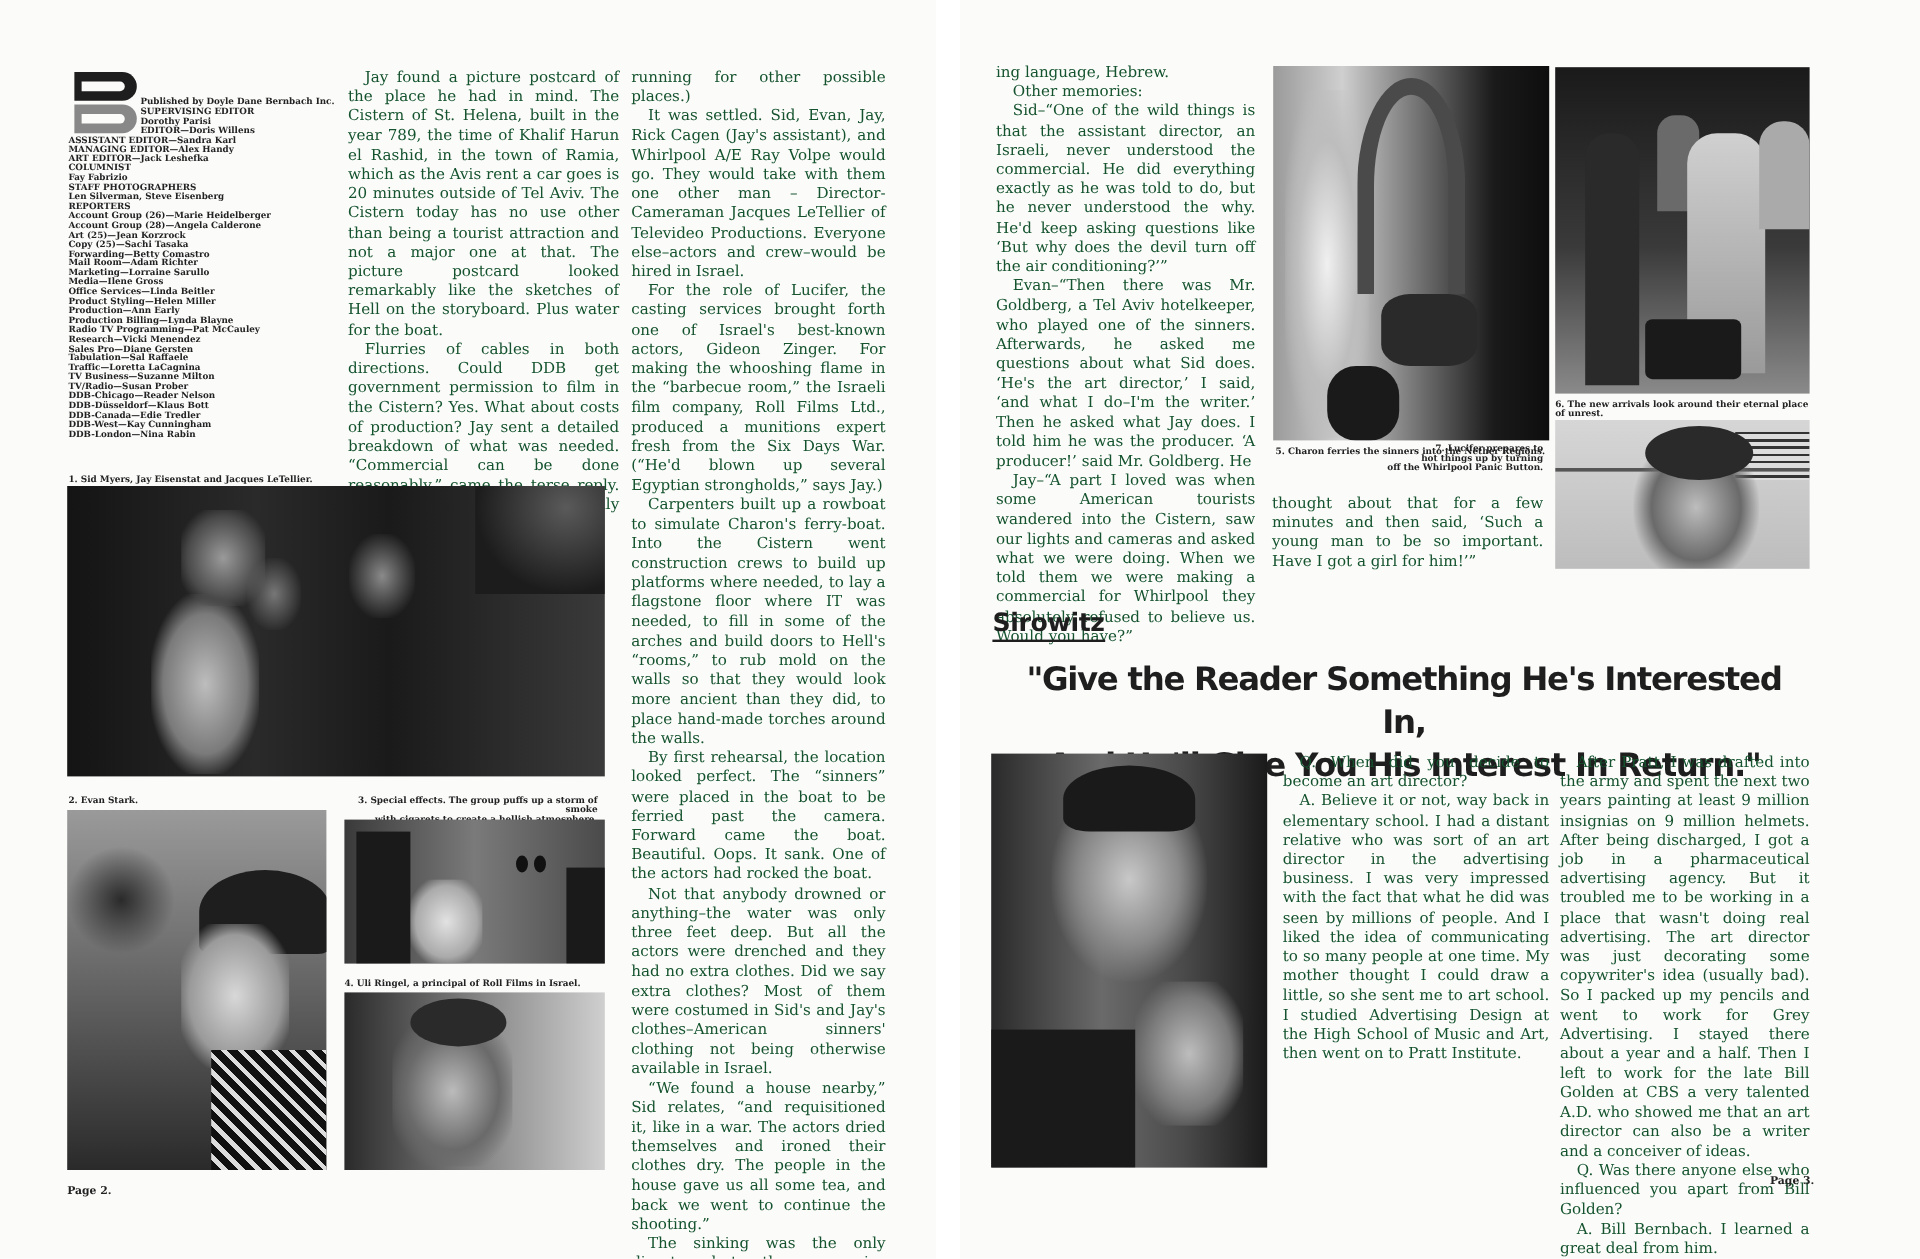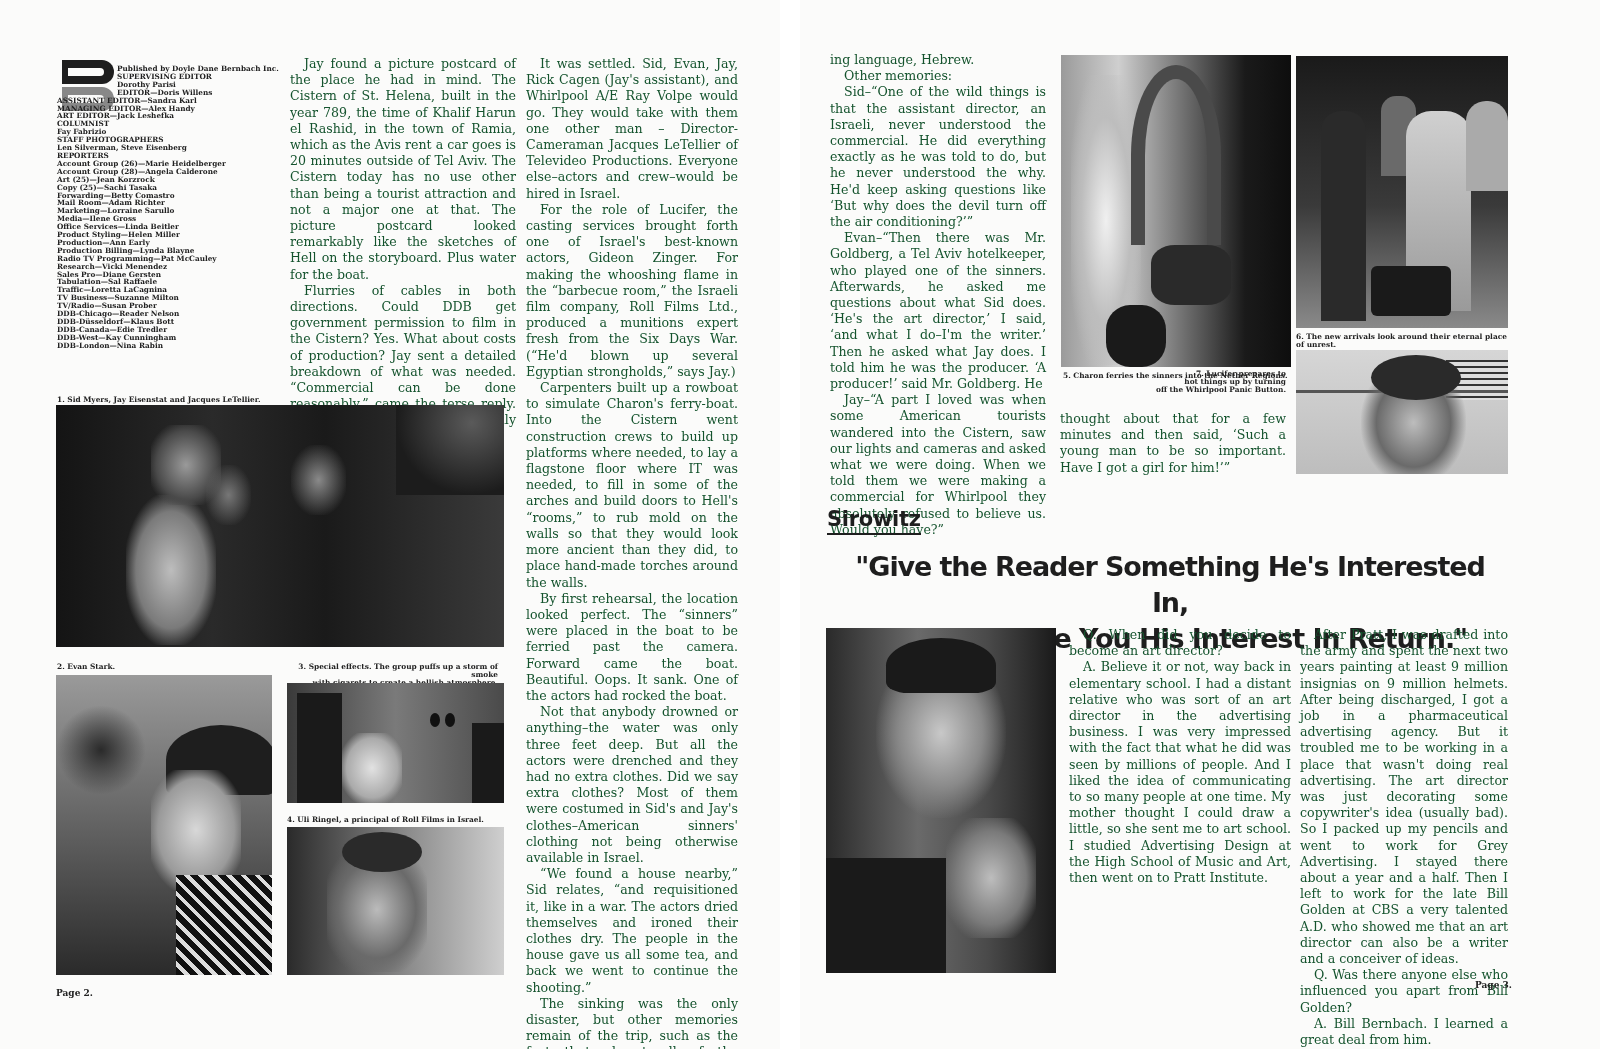--- a/index.html
+++ b/index.html
@@ -45,21 +45,21 @@
 <div class="page-left"></div>
 <div class="gutter"></div>
 <div class="page-right"></div>
 
 <div class="logo">
   <div class="top"></div>
   <div class="bottom"></div>
 </div>
 
 <div class="masthead">
-  <div class="line indent" style="margin-top:8px">Published by Doyle Dane Bernbach Inc.</div>
+  <div class="line indent" style="margin-top:24px">Published by Doyle Dane Bernbach Inc.</div>
   <div class="line indent">SUPERVISING EDITOR</div>
   <div class="line indent">Dorothy Parisi</div>
   <div class="line indent">EDITOR—Doris Willens</div>
   <div class="line">ASSISTANT EDITOR—Sandra Karl</div>
   <div class="line">MANAGING EDITOR—Alex Handy</div>
   <div class="line">ART EDITOR—Jack Leshefka</div>
   <div class="line">COLUMNIST</div>
   <div class="line">Fay Fabrizio</div>
   <div class="line">STAFF PHOTOGRAPHERS</div>
   <div class="line">Len Silverman, Steve Eisenberg</div>
@@ -91,20 +91,21 @@
 </div>
 
 <div class="caption" style="left:57px; top:396px;text-align:center;">1. Sid Myers, Jay Eisenstat and Jacques LeTellier.</div>
 
 <div class="col" style="left:290px; top:56px; width:226px;">
   <p>Jay found a picture postcard of the place he had in mind. The Cistern of St. Helena, built in the year 789, the time of Khalif Harun el Rashid, in the town of Ramia, which as the Avis rent a car goes is 20 minutes outside of Tel Aviv. The Cistern today has no use other than being a tourist attraction and not a major one at that. The picture postcard looked remarkably like the sketches of Hell on the storyboard. Plus water for the boat.</p>
   <p>Flurries of cables in both directions. Could DDB get government permission to film in the Cistern? Yes. What about costs of production? Jay sent a detailed breakdown of what was needed. “Commercial can be done reasonably,” came the terse reply. (It was – much more economically than estimates were</p>
 </div>
 
 <div class="col" style="left:526px; top:56px; width:212px;">
+  <p class="noindent">running for other possible places.)</p>
   <p>It was settled. Sid, Evan, Jay, Rick Cagen (Jay's assistant), and Whirlpool A/E Ray Volpe would go. They would take with them one other man – Director-Cameraman Jacques LeTellier of Televideo Productions. Everyone else–actors and crew–would be hired in Israel.</p>
   <p>For the role of Lucifer, the casting services brought forth one of Israel's best-known actors, Gideon Zinger. For making the whooshing flame in the “barbecue room,” the Israeli film company, Roll Films Ltd., produced a munitions expert fresh from the Six Days War. (“He'd blown up several Egyptian strongholds,” says Jay.)</p>
   <p>Carpenters built up a rowboat to simulate Charon's ferry-boat. Into the Cistern went construction crews to build up platforms where needed, to lay a flagstone floor where IT was needed, to fill in some of the arches and build doors to Hell's “rooms,” to rub mold on the walls so that they would look more ancient than they did, to place hand-made torches around the walls.</p>
   <p>By first rehearsal, the location looked perfect. The “sinners” were placed in the boat to be ferried past the camera. Forward came the boat. Beautiful. Oops. It sank. One of the actors had rocked the boat.</p>
   <p>Not that anybody drowned or anything–the water was only three feet deep. But all the actors were drenched and they had no extra clothes. Did we say extra clothes? Most of them were costumed in Sid's and Jay's clothes–American sinners' clothing not being otherwise available in Israel.</p>
   <p>“We found a house nearby,” Sid relates, “and requisitioned it, like in a war. The actors dried themselves and ironed their clothes dry. The people in the house gave us all some tea, and back we went to continue the shooting.”</p>
   <p>The sinking was the only disaster, but other memories remain of the trip, such as the fact that almost all of the communicating between DDBers and the Israeli crew had to be through Jay–since only he from the agency spoke the official and work-</p>
 </div>
 
 <div class="photo" style="left:56px; top:405px; width:448px; height:242px; background:linear-gradient(90deg,#141414 0%,#2a2a2a 35%,#1a1a1a 60%,#3a3a3a 100%);">

